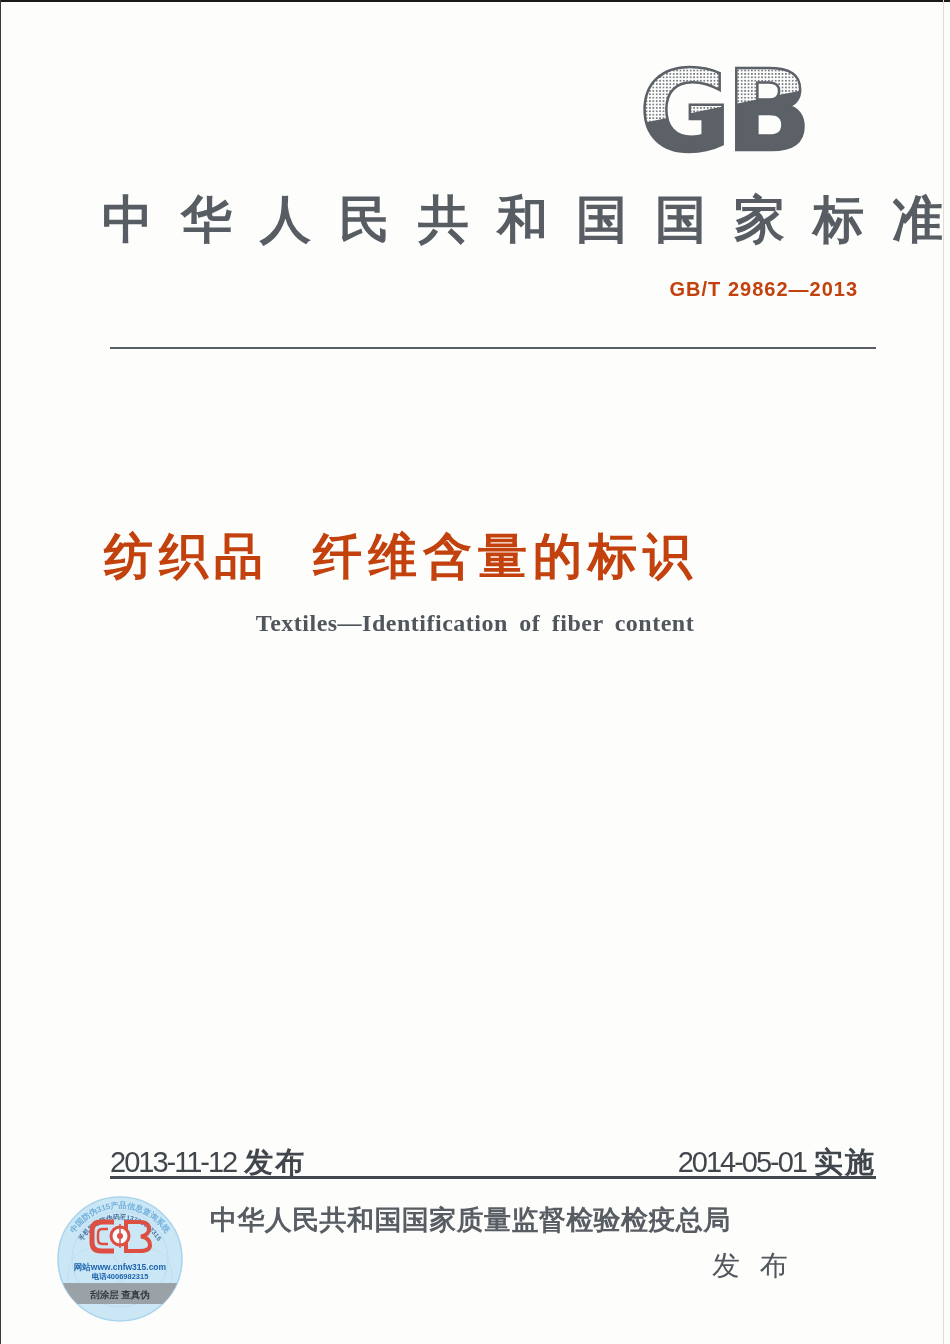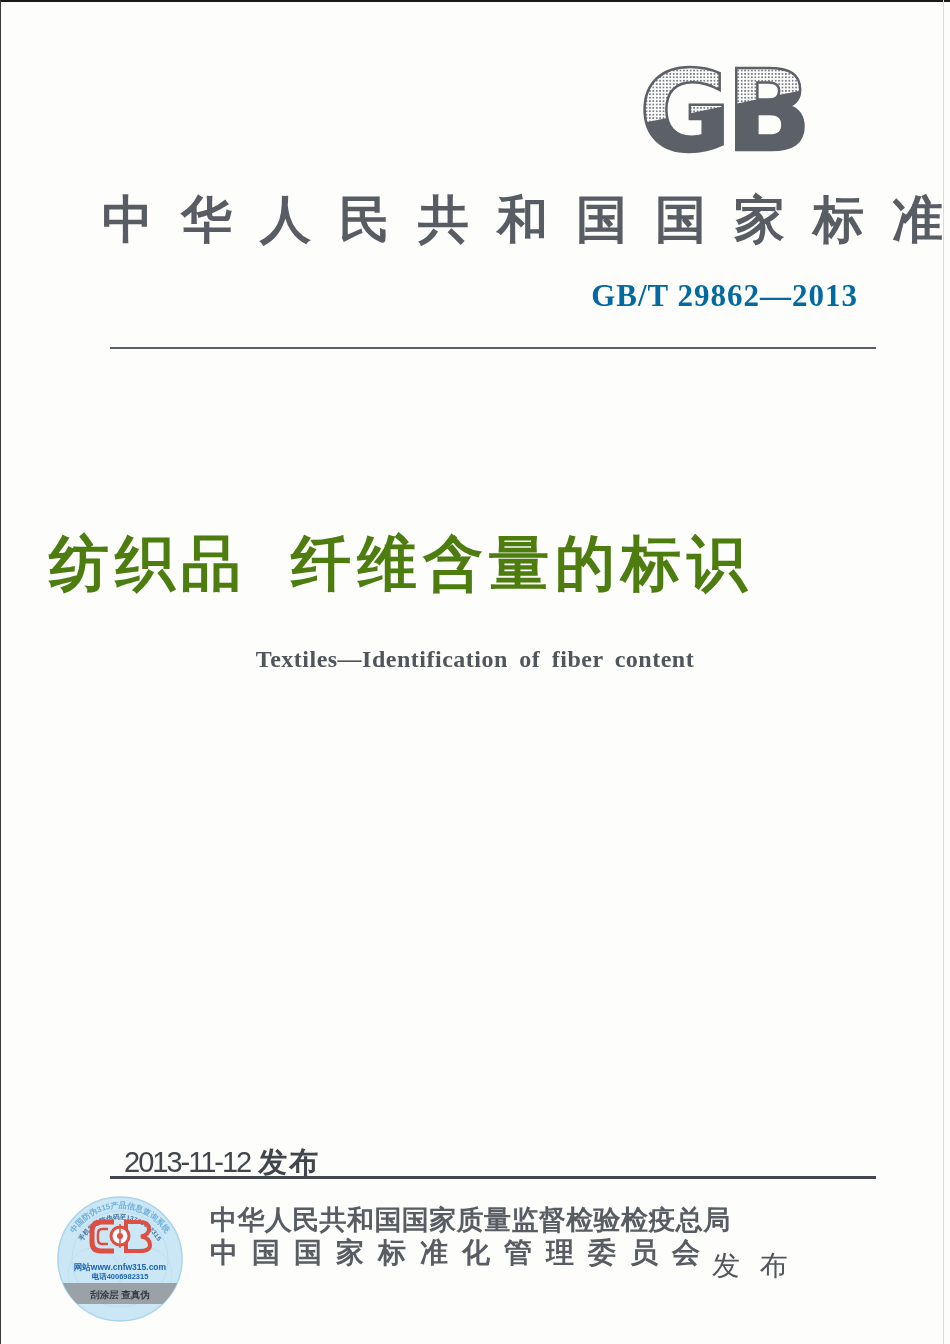--- a/index.html
+++ b/index.html
@@ -32,45 +32,45 @@
   .heading {
     position:absolute; left:102px; top:186px;
     font-size:51px; font-weight:600; color:#575d63;
     letter-spacing:28px; white-space:nowrap;
     font-family:"Liberation Serif", serif;
   }
 
   
   .std-code {
     position:absolute; right:92px; top:278px;
-    font-size:31px; font-weight:bold; color:#0369a1;
+    font-size:20px; font-weight:bold; color:#c2410c;
     letter-spacing:1px;
-    font-family:Liberation Serif, serif;
+    font-family:Liberation Sans, sans-serif;
   }
 
   .rule-thin  { position:absolute; left:110px; top:347px; width:766px; height:2px; background:#5a5f64; }
   .rule-thick { position:absolute; left:110px; top:1176px; width:766px; height:3px; background:#42484e; }
 
   
   .title-zh {
     position:absolute; left:0; top:524px; width:802px;
     text-align:center; font-family:"Liberation Sans", sans-serif;
-    font-weight:bold; font-size:60px; color:#4d7c0f;
+    font-weight:bold; font-size:49px; color:#c2410c;
     letter-spacing:6px; white-space:nowrap;
   }
   .title-zh .part1 { margin-right:44px; }
   .title-en {
     position:absolute; left:0; top:610px; width:950px;
     text-align:center; font-weight:bold; font-size:24px;
-    color:#50565c; word-spacing:5px; letter-spacing:0.5px;margin-top:36px;
+    color:#50565c; word-spacing:5px; letter-spacing:0.5px;
   }
 
   
   .dates-row {
-    position:absolute; left:124px; top:1143px; width:766px;
+    position:absolute; left:110px; top:1143px; width:766px;
     display:flex; justify-content:space-between;
     font-family:"Liberation Sans", sans-serif;
     font-size:29px; color:#40464c; white-space:nowrap;
   }
   .dates-row .num { letter-spacing:-2px; font-stretch:condensed; }
   .dates-row .lbl { font-weight:bold; margin-left:8px; letter-spacing:2px; }
 
   
   .issuer-line1 {
     position:absolute; left:210px; top:1202px; width:502px;
@@ -125,26 +125,28 @@
   <div class="title-zh">
     <span class="part1">纺织品</span><span>纤维含量的标识</span>
   </div>
 
   <div class="title-en">Textiles—Identification of fiber content</div>
 
   <div class="dates-row">
     <div>
       <span class="num">2013-11-12</span><span class="lbl">发布</span>
     </div>
+    <div>
+      <span class="num">2014-05-01</span><span class="lbl">实施</span>
+    </div>
   </div>
 
   <div class="rule-thick"></div>
 
   <div class="issuer-line1">中华人民共和国国家质量监督检验检疫总局</div>
-  <div class="issuer-line2">中国国家标准化管理委员会</div>
   <div class="publish-label">发 布</div>
 
   <div class="seal">
     <svg width="132" height="132" viewBox="0 0 132 132">
       <defs>
         <clipPath id="sealclip">
             <circle cx="66" cy="65" r="62"></circle>
           </clipPath>
         <path id="arcOuter" d="M 12,68 A 54,54 0 0 1 120,68" fill="none"></path>
         <path id="arcInner" d="M 23,68 A 43,43 0 0 1 109,68" fill="none"></path>

